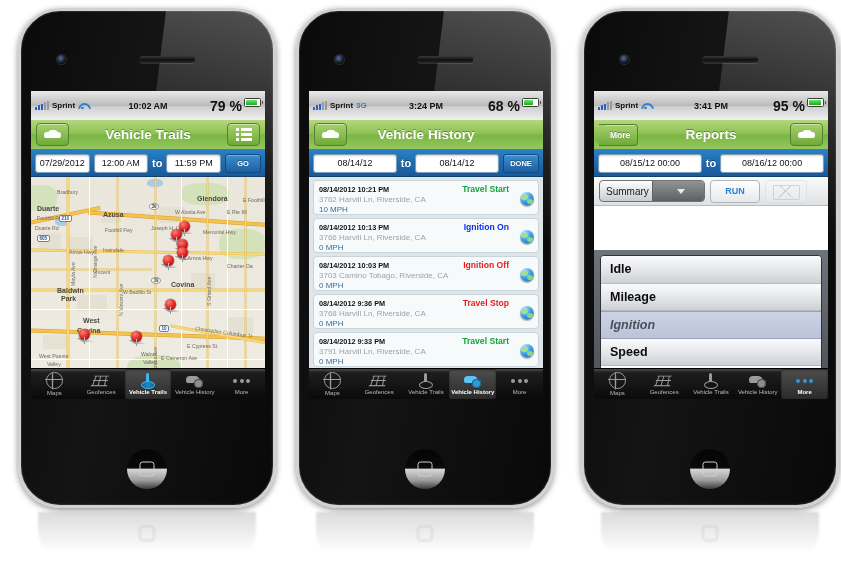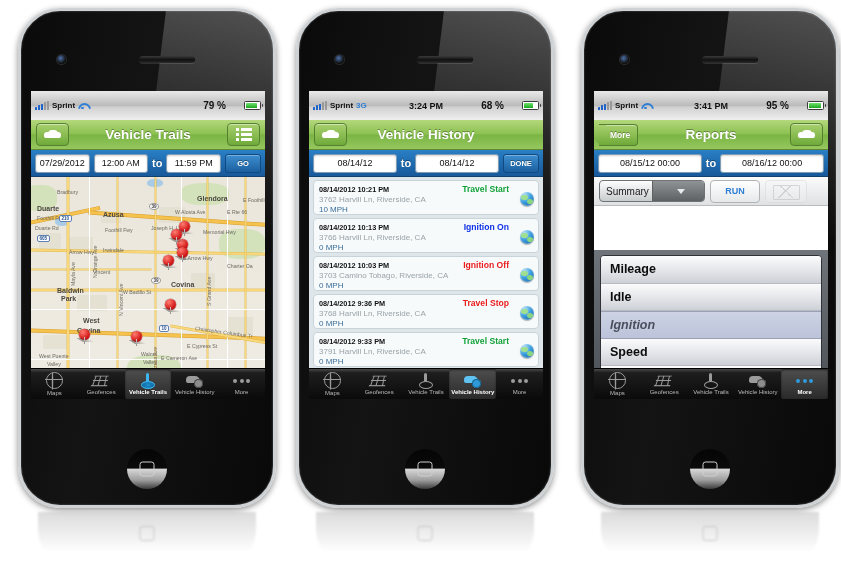--- a/index.html
+++ b/index.html
@@ -91,21 +91,21 @@
     width:9px;height:8px;position:relative;
   }
   .wifi:before{
     content:"";position:absolute;left:0;top:1px;width:9px;height:9px;
     border:2px solid #2f7fd6;border-radius:50%;
     clip-path:polygon(0 0,100% 0,100% 48%,50% 48%,0 48%);
   }
   .wifi:after{content:"";position:absolute;left:3.2px;top:5px;width:2.6px;height:2.6px;border-radius:50%;background:#2f7fd6;}
   .net3g{font-size:8px;color:#2f7fd6;font-weight:bold;}
   .sb-time{position:absolute;left:0;right:0;text-align:center;font-size:9px;font-weight:bold;pointer-events:none;}
-  .sb-right{margin-left:auto;display:flex;align-items:center;gap:18px;font-size:10px;}
+  .sb-right{margin-left:auto;display:flex;gap:2px;font-size:14px;}
   .batt{width:15px;height:7.5px;border:1px solid #3a3a3a;border-radius:1.5px;position:relative;background:#fff;}
   .batt i{position:absolute;top:1px;left:1px;bottom:1px;background:linear-gradient(180deg,#6fe06f,#1da81d);border-radius:.5px;}
   .batt:after{content:"";position:absolute;right:-3px;top:2px;width:1.5px;height:3px;background:#3a3a3a;border-radius:0 1px 1px 0;}
 
   
   .navbar{
     height:29px;display:flex;align-items:center;padding:0 5px;position:relative;
     background:linear-gradient(180deg,#b4d77c 0%,#8cc152 48%,#7ab544 52%,#96c75e 100%);
     border-bottom:1px solid #5e8a34;
   }
@@ -352,20 +352,21 @@
             <span class="bars">
                 <u></u>
                 <u></u>
                 <u></u>
                 <u></u>
                 <u></u>
               </span>
             <span class="carrier">Sprint</span>
             <span class="wifi"></span>
           </div>
+          <div class="sb-time">10:02 AM</div>
           <div class="sb-right">
             <span>79 %</span>
             <span class="batt">
                 <i style="width:11px"></i>
               </span>
           </div>
         </div>
 
         <div class="navbar">
           <div class="navbtn">
@@ -742,22 +743,22 @@
           <div class="runbtn">RUN</div>
           <div class="mailbtn">
             <span></span>
           </div>
         </div>
 
         <div class="blank"></div>
 
         <div class="picker">
           <div class="picker-inner">
+            <div class="prow">Idle</div>
             <div class="prow">Mileage</div>
-            <div class="prow">Idle</div>
             <div class="prow sel">Ignition</div>
             <div class="prow">Speed</div>
             <div class="prow">Detail</div>
           </div>
         </div>
 
         <div class="tabbar">
           <div class="tab">
             <span class="ti globe2"></span>
             <span class="tlabel">Maps</span>

